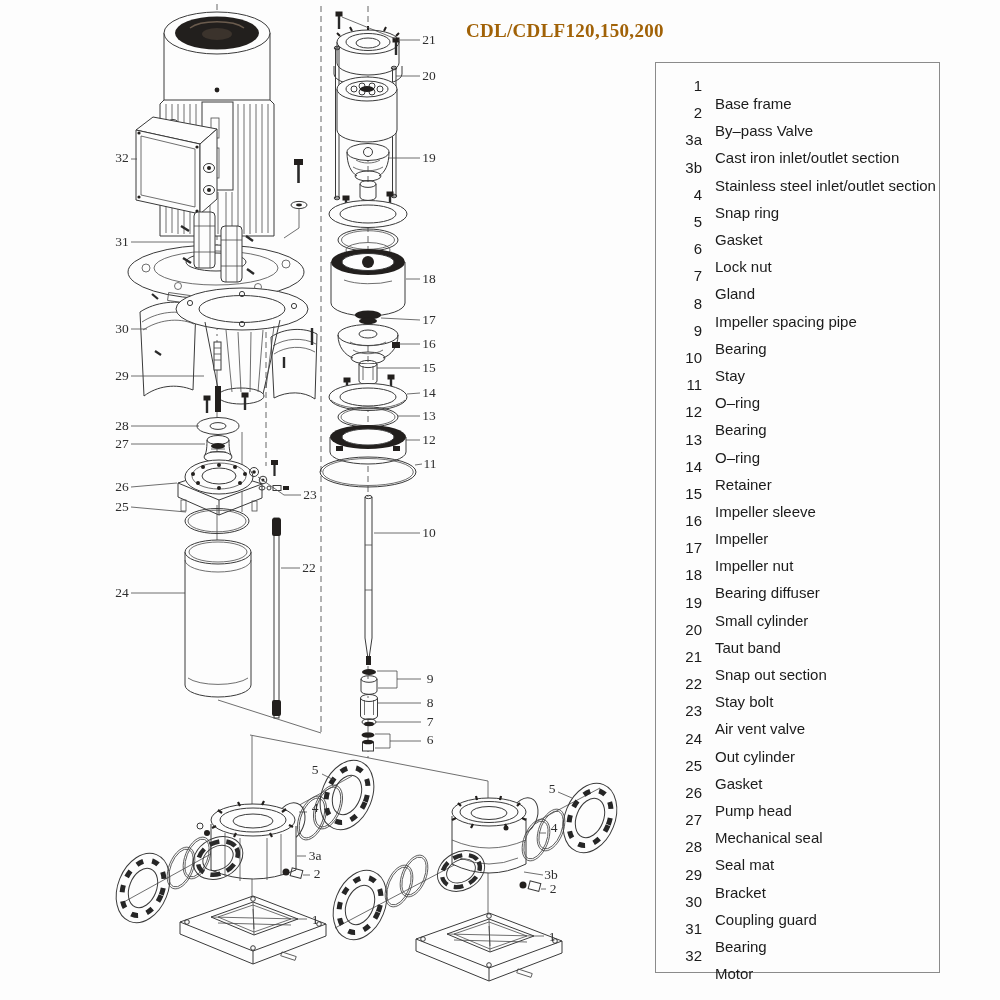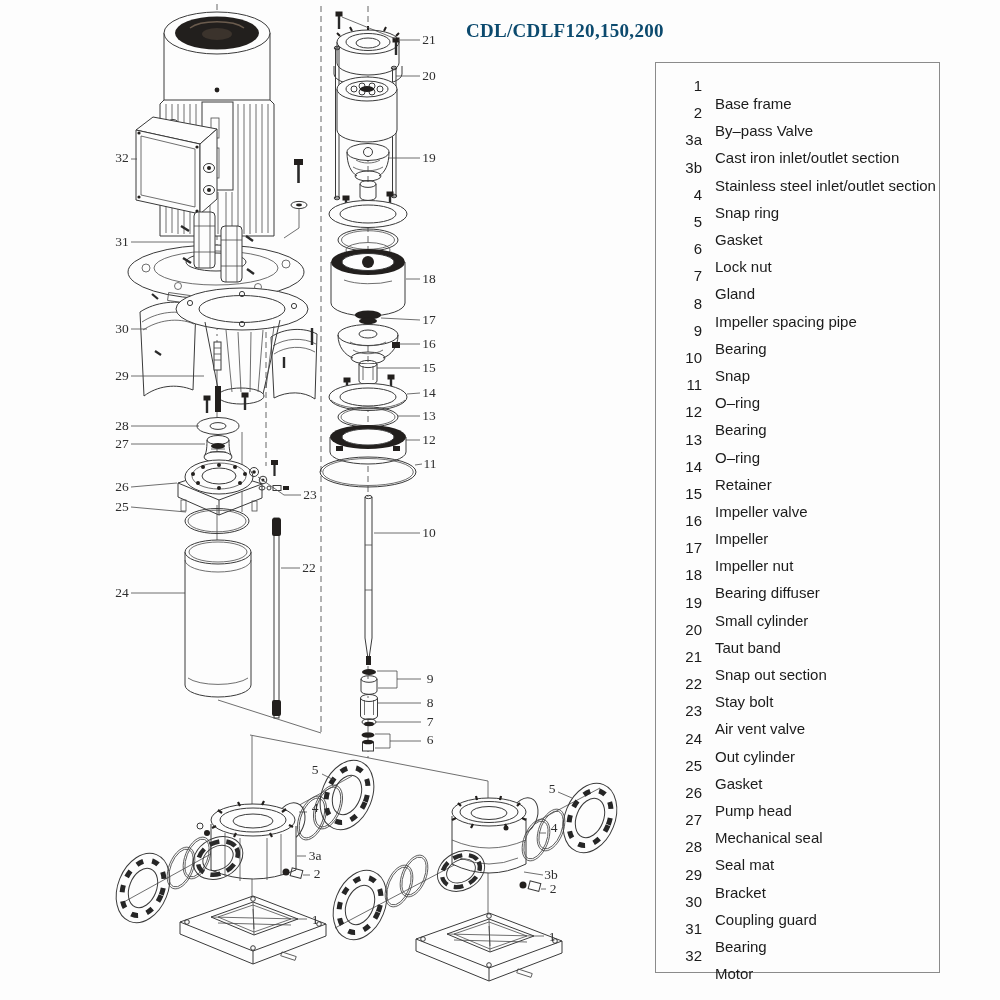--- a/index.html
+++ b/index.html
@@ -1,19 +1,19 @@
 <!DOCTYPE html>
 <html><head>
 <meta charset="utf-8">
 <style>
   html,body{margin:0;padding:0;background:#e8e8e8;}
   .stage{position:relative;width:1000px;height:1000px;background:#fdfdfd;overflow:hidden;
          font-family:"Liberation Sans",sans-serif;}
   .title{position:absolute;left:466px;top:20px;font-family:"Liberation Serif",serif;
-         font-weight:bold;font-size:19px;color:#0c4a6e;letter-spacing:.3px;white-space:nowrap;}
+         font-weight:bold;font-size:19px;color:#a16207;letter-spacing:.3px;white-space:nowrap;}
   .panel{position:absolute;left:655px;top:62px;width:285px;height:911px;border:1px solid #8b8b8b;
          box-sizing:border-box;background:#fdfdfd;padding-top:9px;}
   .row{display:flex;height:27.2px;align-items:center;font-size:15px;color:#1b1b1b;}
   .num{width:46px;text-align:right;margin-right:13px;flex:none;}
   .lbl{white-space:nowrap;margin-top:36px;}
   svg{position:absolute;left:0;top:0;}
   .ln{stroke:#3a3a3a;stroke-width:1;fill:none;}
   .lnw{stroke:#3a3a3a;stroke-width:1;fill:#fdfdfd;}
   .thin{stroke:#4a4a4a;stroke-width:.8;fill:none;}
   .dash{stroke:#555;stroke-width:.9;fill:none;stroke-dasharray:6 4;}
@@ -543,41 +543,41 @@
       <div class="row">
         <span class="num">8</span>
         <span class="lbl">Impeller spacing pipe</span>
       </div>
       <div class="row">
         <span class="num">9</span>
         <span class="lbl">Bearing</span>
       </div>
       <div class="row">
         <span class="num">10</span>
-        <span class="lbl">Snap</span>
+        <span class="lbl">Stay</span>
       </div>
       <div class="row">
         <span class="num">11</span>
         <span class="lbl">O–ring</span>
       </div>
       <div class="row">
         <span class="num">12</span>
         <span class="lbl">Bearing</span>
       </div>
       <div class="row">
         <span class="num">13</span>
         <span class="lbl">O–ring</span>
       </div>
       <div class="row">
         <span class="num">14</span>
         <span class="lbl">Retainer</span>
       </div>
       <div class="row">
         <span class="num">15</span>
-        <span class="lbl">Impeller valve</span>
+        <span class="lbl">Impeller sleeve</span>
       </div>
       <div class="row">
         <span class="num">16</span>
         <span class="lbl">Impeller</span>
       </div>
       <div class="row">
         <span class="num">17</span>
         <span class="lbl">Impeller nut</span>
       </div>
       <div class="row">

